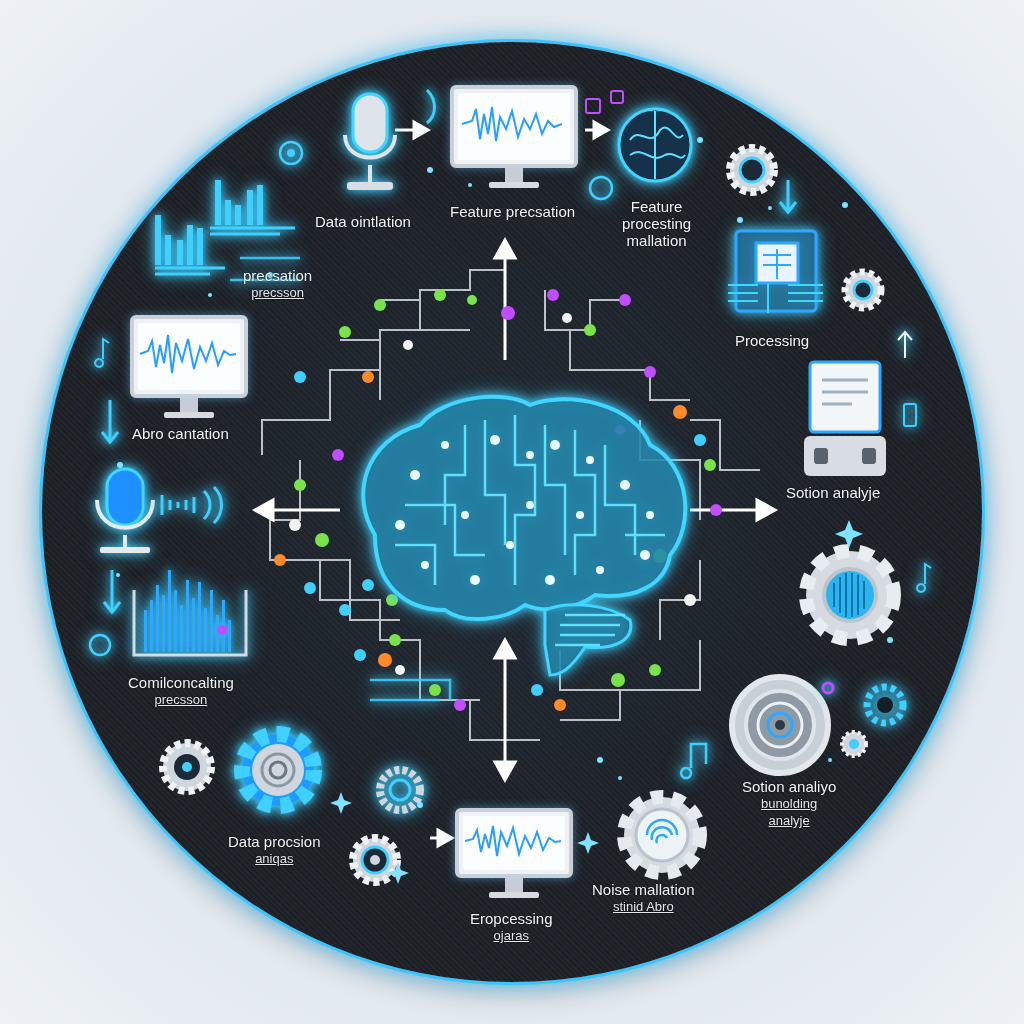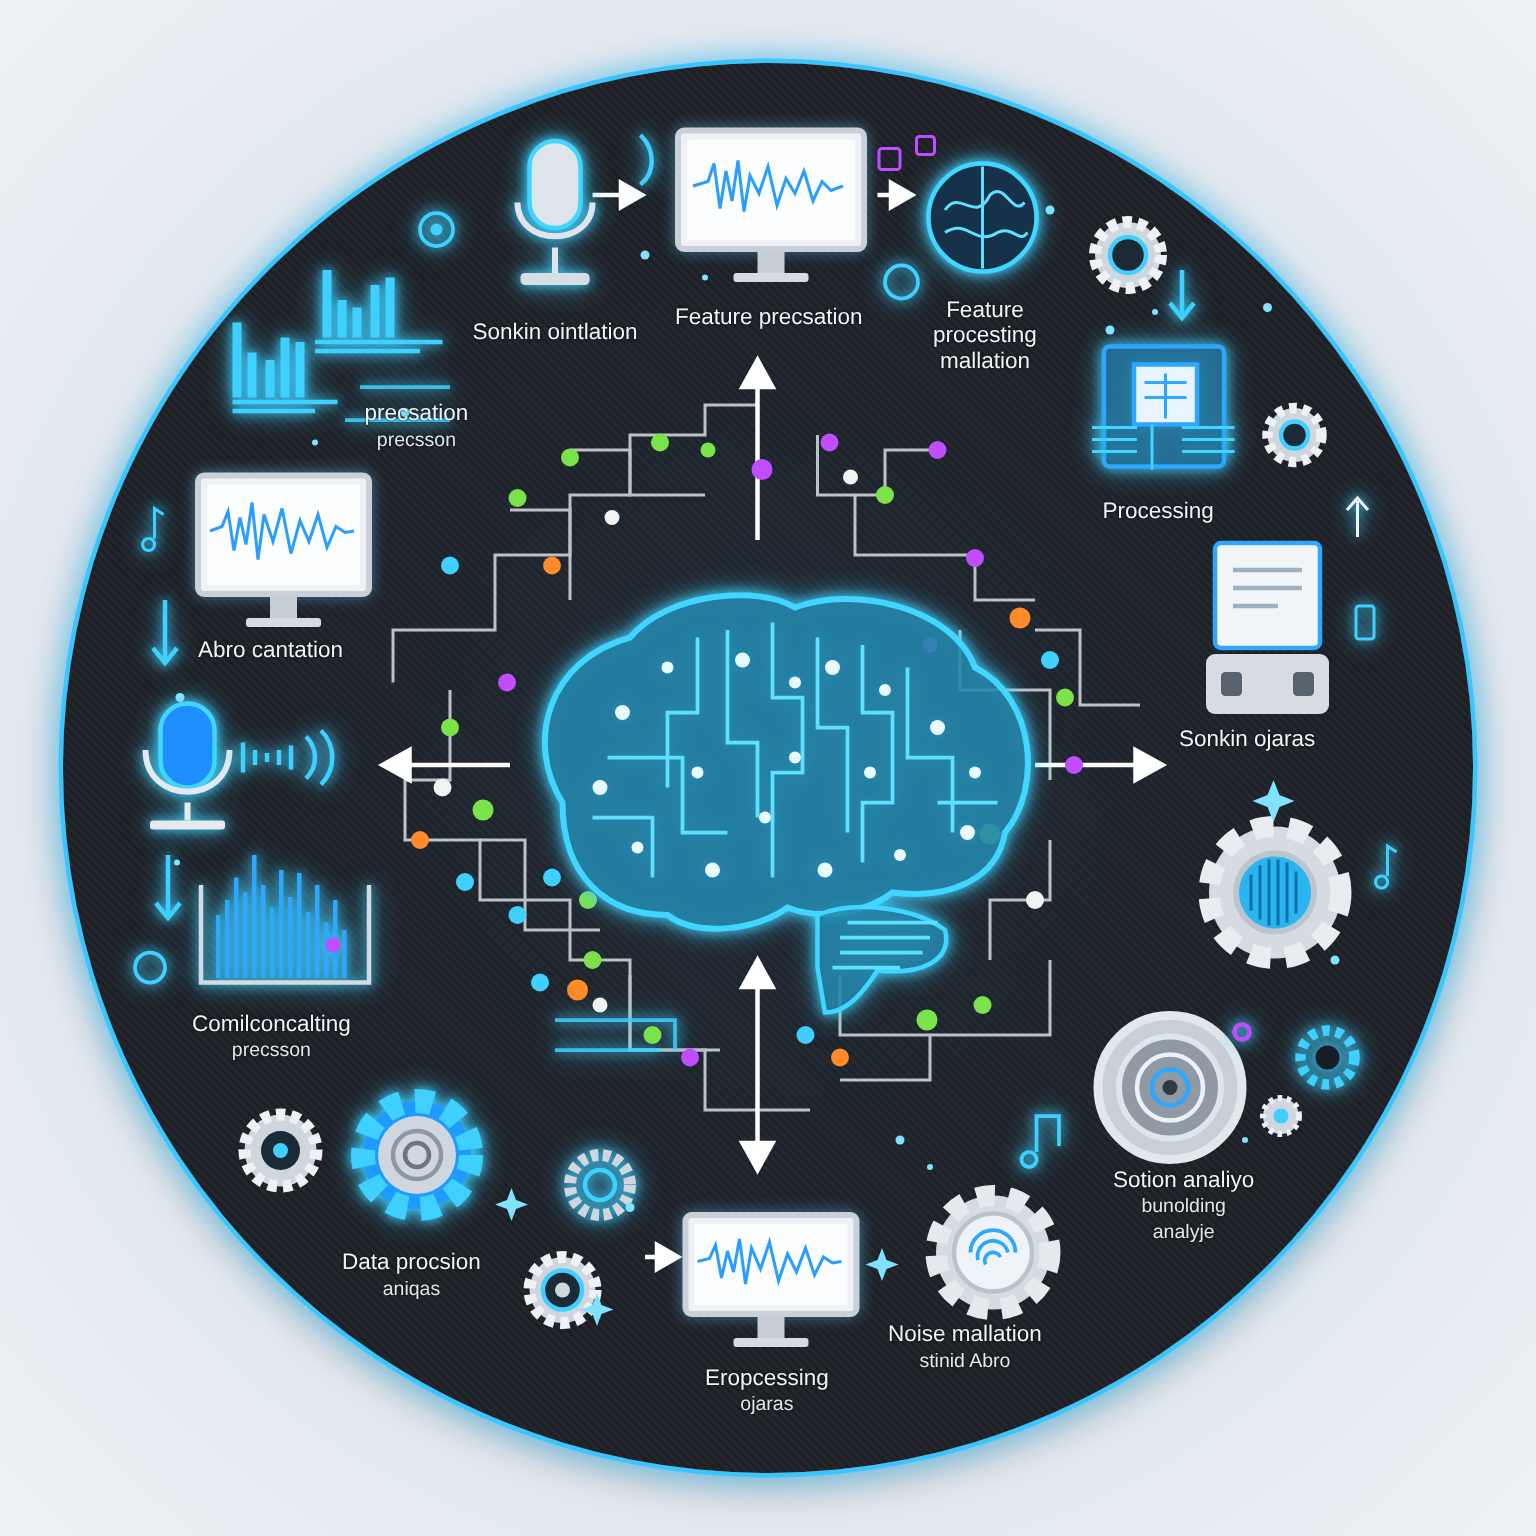--- a/index.html
+++ b/index.html
@@ -6,21 +6,21 @@
   body{width:1024px;height:1024px;overflow:hidden;position:relative;
     background:radial-gradient(circle at 50% 50%, #e9eef4 0%, #dfe6ee 60%, #eef2f6 100%);
     font-family:"Liberation Sans", sans-serif;}
   .disc{position:absolute;left:42px;top:42px;width:940px;height:940px;border-radius:50%;
     background:
       radial-gradient(circle at 50% 50%, rgba(40,60,80,0.35) 0%, rgba(0,0,0,0) 60%),
       repeating-linear-gradient(45deg,#1c1f24 0 2px,#23262c 2px 4px);
     box-shadow:0 0 0 3px #39c6ff, 0 0 18px 6px rgba(57,198,255,0.55), 0 8px 30px rgba(0,0,0,0.25);}
   .lbl{position:absolute;color:#f1f4f7;font-size:15px;line-height:17px;text-align:center;
     text-shadow:0 0 2px rgba(0,0,0,0.8);white-space:nowrap;}
-  .lbl .s{display:block;font-size:13px;color:#e3e6ea;}
+  .lbl .s{display:block;font-size:13px;color:#e3e6ea;text-decoration:underline;}
   .abs{position:absolute;}
   svg{overflow:visible;}
   .glow{filter:drop-shadow(0 0 4px #3fd0ff) drop-shadow(0 0 8px rgba(63,208,255,0.6));}
   .monitor{position:absolute;background:#eef2f6;border:4px solid #c9d0d8;border-radius:6px;
     box-shadow:0 0 10px rgba(100,200,255,0.5);}
   .monitor .screen{position:absolute;left:4px;top:4px;right:4px;bottom:4px;background:#fbfdff;border-radius:2px;}
   .monitor .stand{position:absolute;left:50%;bottom:-18px;width:18px;height:14px;margin-left:-9px;background:#c7cdd4;}
   .monitor .base{position:absolute;left:50%;bottom:-24px;width:50px;height:6px;margin-left:-25px;background:#d5dbe1;border-radius:2px;}
 </style>
 </head>
@@ -372,42 +372,42 @@
     <circle cx="845" cy="205" r="3"></circle>
       <circle cx="890" cy="640" r="3"></circle>
       <circle cx="830" cy="760" r="2"></circle>
     <circle cx="600" cy="760" r="3"></circle>
       <circle cx="620" cy="778" r="2"></circle>
       <circle cx="420" cy="805" r="3"></circle>
   </g>
 </svg>
 
 <div class="lbl" style="left:315px;top:213px">
-  <span>Sonkin ointlation</span>
+  <span>Data ointlation</span>
 </div>
 <div class="lbl" style="left:450px;top:203px">
   <span>Feature precsation</span>
 </div>
 <div class="lbl" style="left:622px;top:198px">
   <span>Feature</span><br>
   <span>procesting</span><br>
   <span>mallation</span>
 </div>
 <div class="lbl" style="left:243px;top:267px">
   <span>precsation</span>
   <span class="s">precsson</span>
 </div>
 <div class="lbl" style="left:735px;top:332px">
   <span>Processing</span>
 </div>
 <div class="lbl" style="left:132px;top:425px">
   <span>Abro cantation</span>
 </div>
 <div class="lbl" style="left:786px;top:484px">
-  <span>Sonkin ojaras</span>
+  <span>Sotion analyje</span>
 </div>
 <div class="lbl" style="left:128px;top:674px">
   <span>Comilconcalting</span>
   <span class="s">precsson</span>
 </div>
 <div class="lbl" style="left:742px;top:778px">
   <span>Sotion analiyo</span>
   <span class="s">bunolding</span>
   <span class="s">analyje</span>
 </div>

